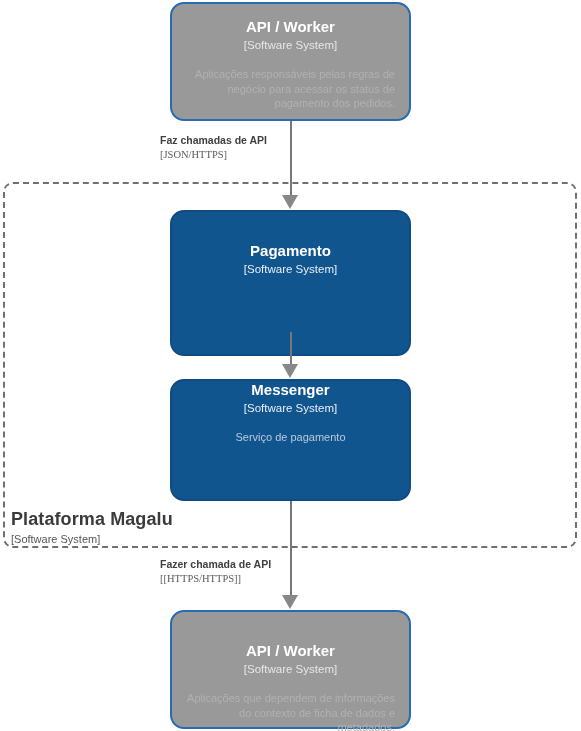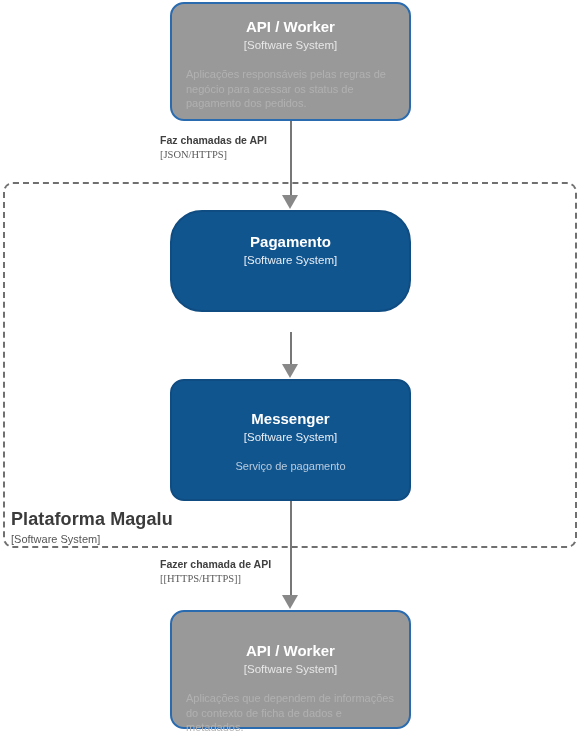--- a/index.html
+++ b/index.html
@@ -57,21 +57,21 @@
   }
 
   
   .sysbox {
     position: absolute;
     left: 170px;
     width: 241px;
     box-sizing: border-box;
     border-radius: 14px;
     border: 2px solid #1b5a9c;
-    text-align: left;
+    text-align: right;
     padding: 0 14px;
     display: flex;
     flex-direction: column;
     align-items: center;
     justify-content: flex-start;
   }
   .sysbox.external {
     background: #999999;
     border-color: #2a6bb0;
   }
@@ -96,22 +96,22 @@
   .sys-desc {
     font-size: 11px;
     line-height: 1.33;
     margin-top: 14px;
   }
   .sysbox.external .sys-desc { color: #b1b1b1; }
   .sysbox.internal .sys-desc { color: #b9cbdd; }
 
   
   #box-api-top      { top: 2px;   height: 119px; padding-top: 14px; }
-  #box-pagamento    { top: 210px; height: 102px; padding-top: 21px; border-radius: 32px; }
-  #box-messenger    { top: 379px; height: 122px; padding-top: 29px; }
+  #box-pagamento    { top: 210px; height: 146px; padding-top: 30px; }
+  #box-messenger    { top: 379px; height: 122px; }
   #box-api-bottom   { top: 610px; height: 119px; padding-top: 30px; }
 
   
   .conn-line {
     position: absolute;
     left: 290px;
     width: 1.5px;
     background: #777777;
   }
   .conn-arrow {

